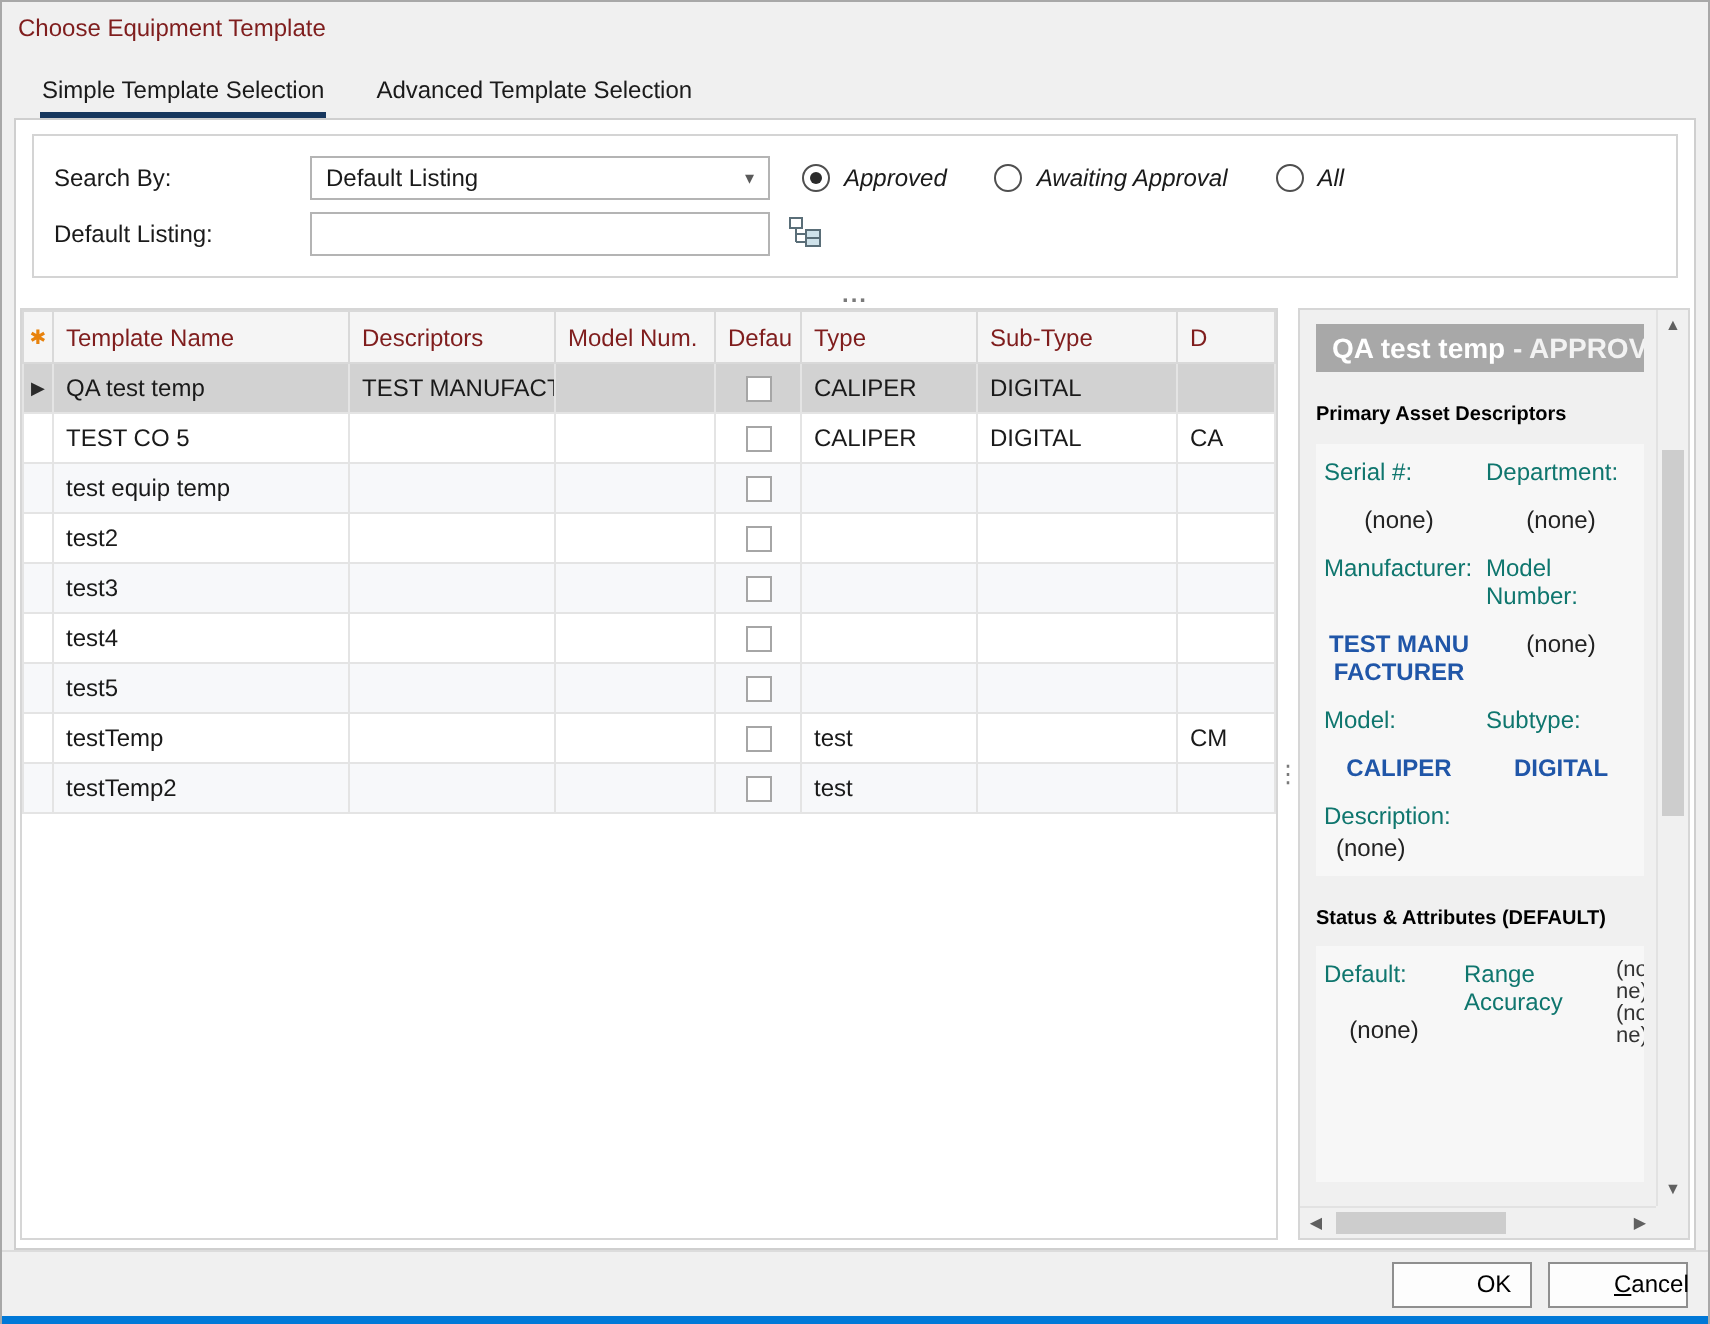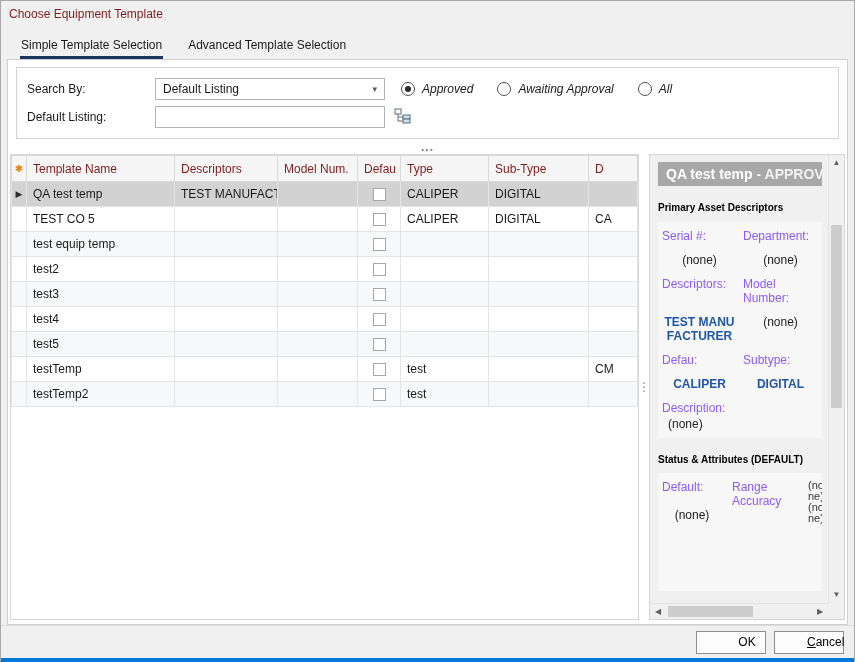--- a/index.html
+++ b/index.html
@@ -78,21 +78,21 @@
 
   
   .details { flex:1; min-width:0; background:#f0f0f0; border:1px solid #d6d6d6; position:relative; overflow:hidden; }
   .dcontent { position:absolute; top:0; left:0; right:16px; bottom:16px; padding:7px 6px 0 8px; overflow:hidden; }
   .dheader { background:#a8a8a8; color:#fff; padding:4px 8px; font-size:14px; white-space:nowrap; overflow:hidden; }
   .dtitle { font-weight:bold; }
   .dstatus { font-weight:bold; color:#f2f2f2; }
   .dsec-heading { font-size:10px; font-weight:bold; color:#000; margin:16px 0 7px; line-height:1.25; }
   .fieldbox { background:#f7f7f7; padding:7px 4px; }
   .fgrid { display:grid; grid-template-columns:1fr 1fr; row-gap:10px; column-gap:6px; }
-  .flabel { color:#8b5cf6; }
+  .flabel { color:#0f766e; }
   .fval { text-align:center; color:#222; }
   .blue { color:#2056a8; font-weight:bold; }
   .brk { word-break:break-all; }
   .desc-block { margin-top:10px; }
   .desc-val { display:block; margin:2px 0 0 6px; color:#222; }
   .sgrid { display:grid; grid-template-columns:60px 66px 16px; column-gap:10px; min-height:118px; overflow:hidden; }
   .scol { display:flex; flex-direction:column; }
   .sval { text-align:center; margin-top:14px; }
   .vtext { word-break:break-all; font-size:11px; line-height:11px; color:#333; }
 
@@ -303,25 +303,25 @@
           </div>
 
           <div class="dsec-heading">Primary Asset Descriptors</div>
 
           <div class="fieldbox">
             <div class="fgrid">
               <span class="flabel">Serial #:</span>
               <span class="flabel">Department:</span>
               <span class="fval">(none)</span>
               <span class="fval">(none)</span>
-              <span class="flabel">Descriptors:</span>
+              <span class="flabel">Manufacturer:</span>
               <span class="flabel">Model Number:</span>
               <span class="fval blue brk">TEST MANUFACTURER</span>
               <span class="fval">(none)</span>
-              <span class="flabel">Defau:</span>
+              <span class="flabel">Model:</span>
               <span class="flabel">Subtype:</span>
               <span class="fval blue">CALIPER</span>
               <span class="fval blue">DIGITAL</span>
             </div>
             <div class="desc-block">
               <span class="flabel">Description:</span>
               <span class="desc-val">(none)</span>
             </div>
           </div>
 

